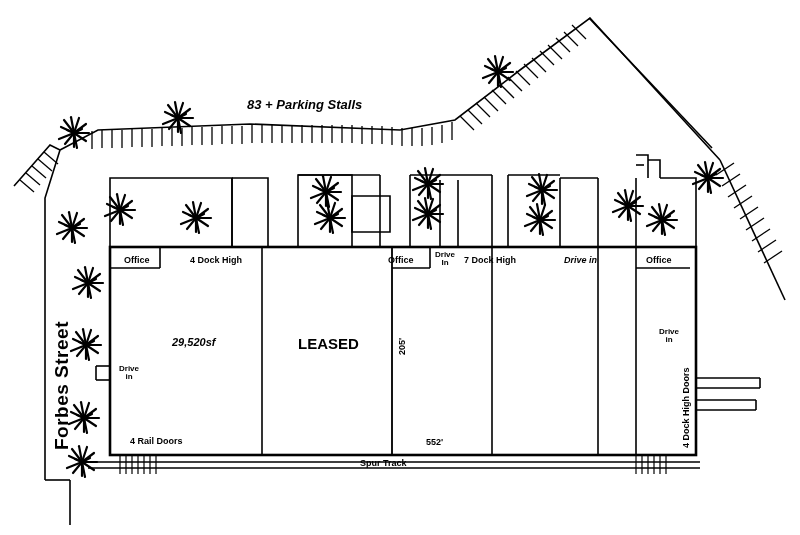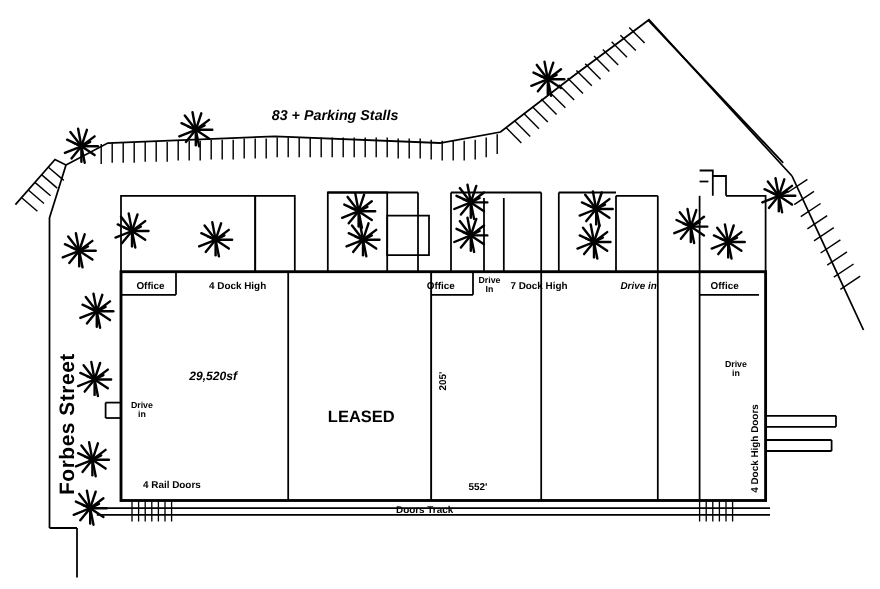--- a/index.html
+++ b/index.html
@@ -269,25 +269,25 @@
 
   <div class="lbl small" style="left:124px; top:256px;">Office</div>
   <div class="lbl small" style="left:190px; top:256px;">4 Dock High</div>
   <div class="lbl small" style="left:388px; top:256px;">Office</div>
   <div class="lbl tiny wrap" style="left:432px; top:251px; width:26px;">Drive<br>In</div>
   <div class="lbl small" style="left:464px; top:256px;">7 Dock High</div>
   <div class="lbl small" style="left:564px; top:256px;font-style:italic;">Drive in</div>
   <div class="lbl small" style="left:646px; top:256px;">Office</div>
 
   <div class="lbl med" style="left:172px; top:337px;">29,520sf</div>
-  <div class="lbl huge" style="left:298px; top:336px;margin-top:36px;">LEASED</div>
+  <div class="lbl huge" style="left:298px; top:336px;">LEASED</div>
 
   <div class="lbl small rot90" style="left:398px; top:355px;">205'</div>
   <div class="lbl small" style="left:404px; top:438px;padding-left:22px;">552'</div>
 
   <div class="lbl tiny wrap" style="left:116px; top:365px; width:26px;">Drive<br>in</div>
   <div class="lbl tiny wrap" style="left:656px; top:328px; width:26px;">Drive<br>in</div>
 
   <div class="lbl small" style="left:130px; top:437px;">4 Rail Doors</div>
-  <div class="lbl small" style="left:360px; top:459px;">Doors Track</div>
+  <div class="lbl small" style="left:360px; top:459px;">Spur Track</div>
   <div class="lbl small rot90" style="left:682px; top:448px;">4 Dock High Doors</div>
 
 </div>
 
 </body></html>

